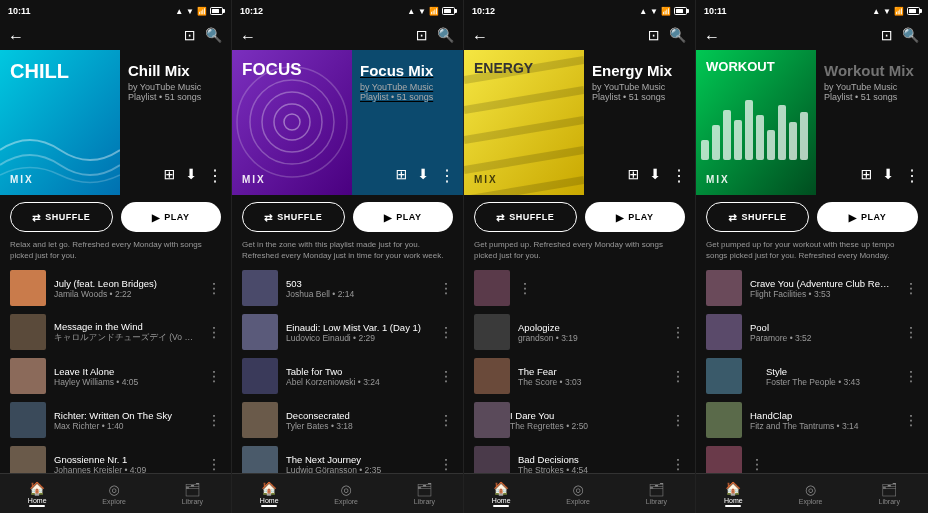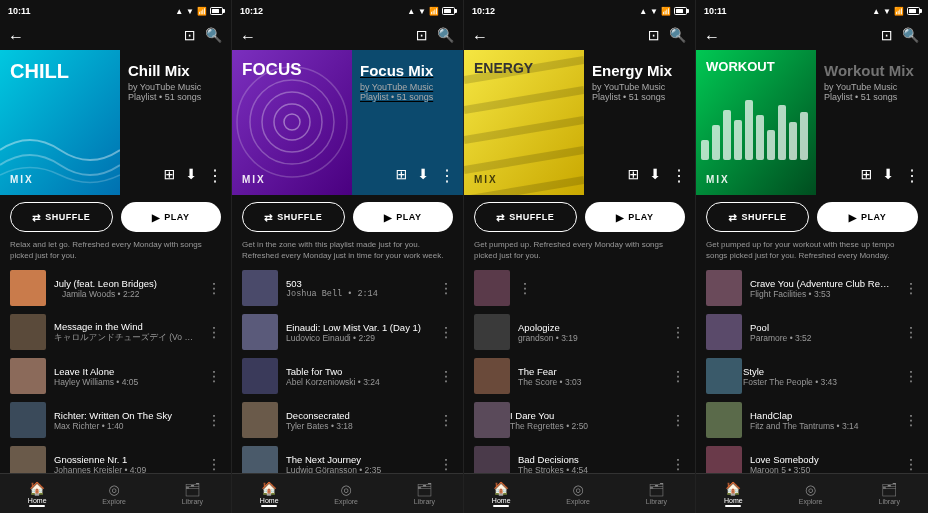--- a/index.html
+++ b/index.html
@@ -114,21 +114,21 @@
       <span style="font-size:10px;">▶</span>
       PLAY
     </button>
   </div>
       <div style="font-size: 8px; color: rgb(153, 153, 153); padding: 0px 10px 5px; line-height: 1.4; flex-shrink: 0;">Relax and let go. Refreshed every Monday with songs picked just for you.</div>
       <div style="flex: 1 1 0%; overflow: hidden;">
         <div style="display: flex; align-items: center; padding: 4px 10px; gap: 8px;">
       <div style="width:36px;height:36px;border-radius:2px;flex-shrink:0;background:#c97b4b;"></div>
       <div style="flex:1;overflow:hidden;">
         <div style="font-size:9.5px;color:#fff;white-space:nowrap;overflow:hidden;text-overflow:ellipsis;">July (feat. Leon Bridges)</div>
-        <div style="font-size:8.5px;color:#999;white-space:nowrap;overflow:hidden;text-overflow:ellipsis;margin-left:8px;">Jamila Woods • 2:22</div>
+        <div style="font-size:8.5px;color:#999;white-space:nowrap;overflow:hidden;text-overflow:ellipsis;">Jamila Woods • 2:22</div>
       </div>
       <span style="color:#999;font-size:14px;cursor:pointer;">⋮</span>
     </div>
         <div style="display: flex; align-items: center; padding: 4px 10px; gap: 8px;">
       <div style="width:36px;height:36px;border-radius:2px;flex-shrink:0;background:#5a4a3a;"></div>
       <div style="flex:1;overflow:hidden;">
         <div style="font-size:9.5px;color:#fff;white-space:nowrap;overflow:hidden;text-overflow:ellipsis;">Message in the Wind</div>
         <div style="font-size:8.5px;color:#999;white-space:nowrap;overflow:hidden;text-overflow:ellipsis;">キャロルアンドチューズデイ (Vo Nai Br XX&amp;Celei...</div>
       </div>
       <span style="color:#999;font-size:14px;cursor:pointer;">⋮</span>
@@ -237,21 +237,21 @@
       <span style="font-size:10px;">▶</span>
       PLAY
     </button>
   </div>
       <div style="font-size: 8px; color: rgb(153, 153, 153); padding: 0px 10px 5px; line-height: 1.4; flex-shrink: 0;">Get in the zone with this playlist made just for you. Refreshed every Monday just in time for your work week.</div>
       <div style="flex: 1 1 0%; overflow: hidden;">
         <div style="display: flex; align-items: center; padding: 4px 10px; gap: 8px;">
       <div style="width:36px;height:36px;border-radius:2px;flex-shrink:0;background:#4a4a6a;"></div>
       <div style="flex:1;overflow:hidden;">
         <div style="font-size:9.5px;color:#fff;white-space:nowrap;overflow:hidden;text-overflow:ellipsis;">503</div>
-        <div style="font-size:8.5px;color:#999;white-space:nowrap;overflow:hidden;text-overflow:ellipsis;font-family:Liberation Mono, monospace;">Joshua Bell • 2:14</div>
+        <div style="font-size:8.5px;color:#999;white-space:nowrap;overflow:hidden;text-overflow:ellipsis;">Joshua Bell • 2:14</div>
       </div>
       <span style="color:#999;font-size:14px;cursor:pointer;">⋮</span>
     </div>
         <div style="display: flex; align-items: center; padding: 4px 10px; gap: 8px;">
       <div style="width:36px;height:36px;border-radius:2px;flex-shrink:0;background:#5a5a7a;"></div>
       <div style="flex:1;overflow:hidden;">
         <div style="font-size:9.5px;color:#fff;white-space:nowrap;overflow:hidden;text-overflow:ellipsis;">Einaudi: Low Mist Var. 1 (Day 1)</div>
         <div style="font-size:8.5px;color:#999;white-space:nowrap;overflow:hidden;text-overflow:ellipsis;">Ludovico Einaudi • 2:29</div>
       </div>
       <span style="color:#999;font-size:14px;cursor:pointer;">⋮</span>
@@ -496,42 +496,38 @@
       <span style="color:#999;font-size:14px;cursor:pointer;">⋮</span>
     </div>
         <div style="display: flex; align-items: center; padding: 4px 10px; gap: 8px;">
       <div style="width:36px;height:36px;border-radius:2px;flex-shrink:0;background:#5a4a6a;"></div>
       <div style="flex:1;overflow:hidden;">
         <div style="font-size:9.5px;color:#fff;white-space:nowrap;overflow:hidden;text-overflow:ellipsis;">Pool</div>
         <div style="font-size:8.5px;color:#999;white-space:nowrap;overflow:hidden;text-overflow:ellipsis;">Paramore • 3:52</div>
       </div>
       <span style="color:#999;font-size:14px;cursor:pointer;">⋮</span>
     </div>
-        <div style="display: flex; align-items: center; padding: 4px 10px; gap: 1px;">
+        <div style="display: flex; align-items: center; padding: 4px 10px; gap: 24px;">
       <div style="width:36px;height:36px;border-radius:2px;flex-shrink:0;background:#3a5a6a;"></div>
       <div style="flex:1;overflow:hidden;">
         <div style="font-size:9.5px;color:#fff;white-space:nowrap;overflow:hidden;text-overflow:ellipsis;">Style</div>
         <div style="font-size:8.5px;color:#999;white-space:nowrap;overflow:hidden;text-overflow:ellipsis;">Foster The People • 3:43</div>
       </div>
       <span style="color:#999;font-size:14px;cursor:pointer;">⋮</span>
     </div>
         <div style="display: flex; align-items: center; padding: 4px 10px; gap: 8px;">
       <div style="width:36px;height:36px;border-radius:2px;flex-shrink:0;background:#5a6a4a;"></div>
       <div style="flex:1;overflow:hidden;">
         <div style="font-size:9.5px;color:#fff;white-space:nowrap;overflow:hidden;text-overflow:ellipsis;">HandClap</div>
         <div style="font-size:8.5px;color:#999;white-space:nowrap;overflow:hidden;text-overflow:ellipsis;">Fitz and The Tantrums • 3:14</div>
       </div>
       <span style="color:#999;font-size:14px;cursor:pointer;">⋮</span>
     </div>
         <div style="display: flex; align-items: center; padding: 4px 10px; gap: 8px;">
       <div style="width:36px;height:36px;border-radius:2px;flex-shrink:0;background:#6a3a4a;"></div>
-      <div style="flex:1;overflow:hidden;">
-        <div style="font-size:9.5px;color:#fff;white-space:nowrap;overflow:hidden;text-overflow:ellipsis;">Love Somebody</div>
-        <div style="font-size:8.5px;color:#999;white-space:nowrap;overflow:hidden;text-overflow:ellipsis;">Maroon 5 • 3:50</div>
-      </div>
       <span style="color:#999;font-size:14px;cursor:pointer;">⋮</span>
     </div>
       </div>
       <div style="display: flex; justify-content: space-around; align-items: center; height: 40px; background: rgb(26, 26, 26); border-top: 1px solid rgb(51, 51, 51); flex-shrink: 0;">
         <div style="display: flex; flex-direction: column; align-items: center; gap: 1px; cursor: pointer;">
       <span style="font-size:13px;color:#fff;">🏠</span>
       <span style="font-size:7px;color:#fff;">Home</span>
       <div style="width:16px;height:2px;background:#fff;border-radius:1px;"></div>
     </div>
         <div style="display: flex; flex-direction: column; align-items: center; gap: 1px; cursor: pointer;">

